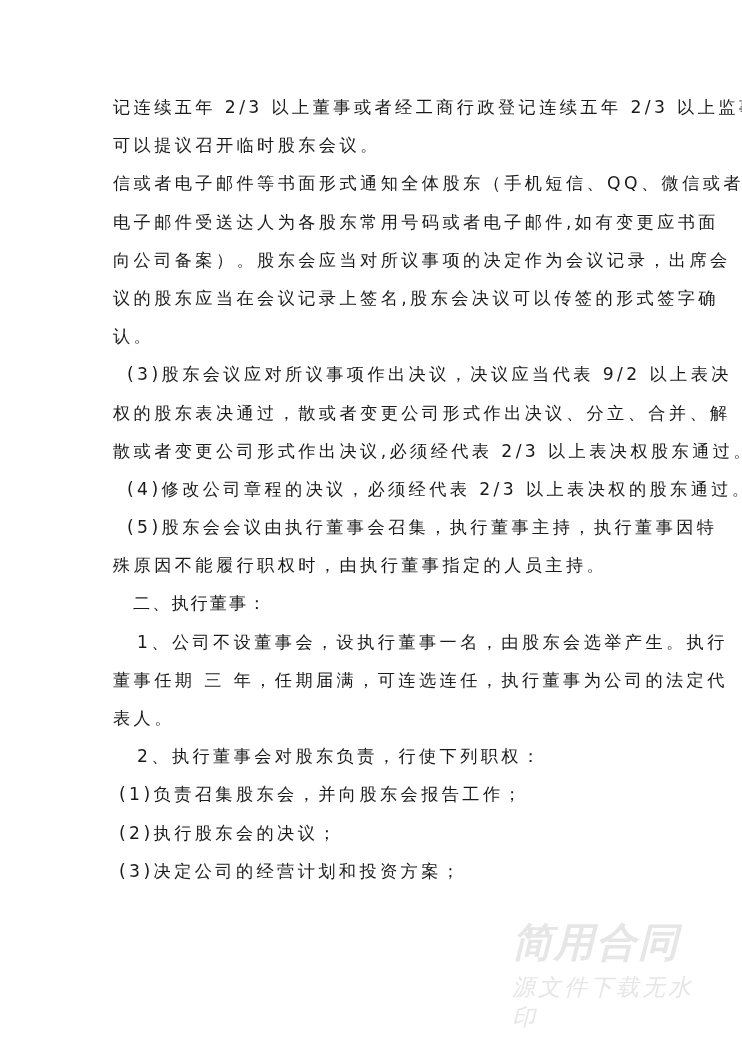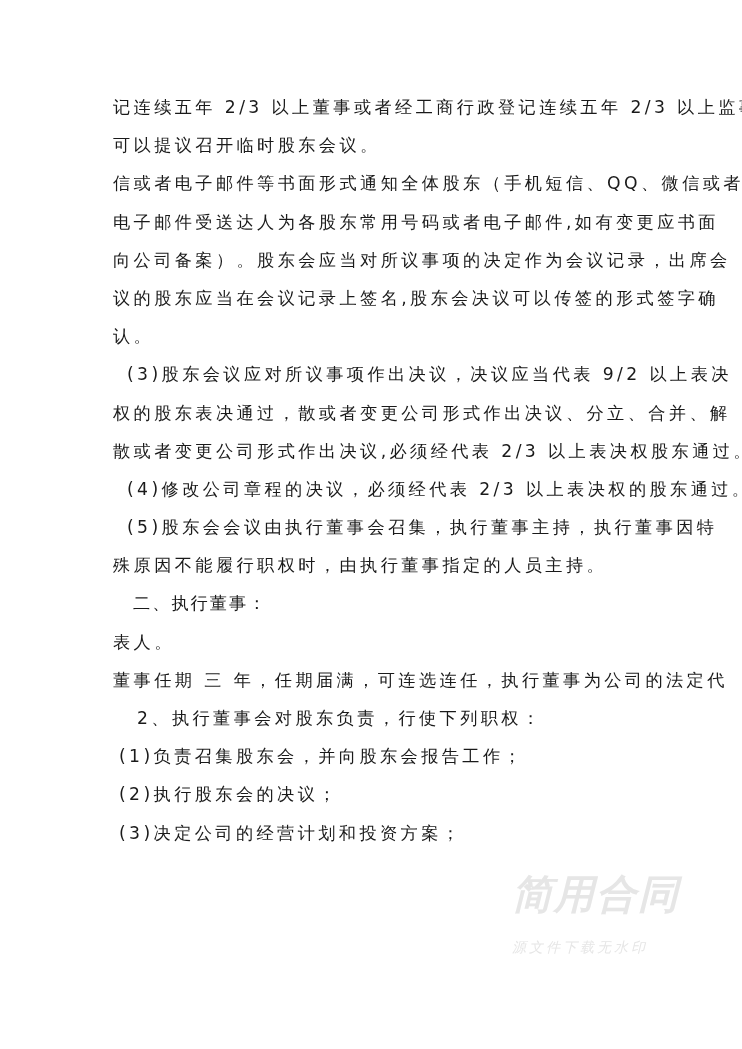--- a/index.html
+++ b/index.html
@@ -10,46 +10,47 @@
   .page { position: absolute; left: 113px; top: 88px; width: 520px; }
   .line {
     height: 38.2px; line-height: 38.2px; font-size: 17.2px; white-space: nowrap;
     letter-spacing: 3.4px; overflow: visible;
   }
   .line.indent { padding-left: 14px; }
   .line.indent2 { padding-left: 24px; }
   .line.heading { font-weight: normal; padding-left: 20px; letter-spacing: 2px; }
   .line.item { padding-left: 6px; }
   .watermark {
-    position: absolute; left: 512px; top: 870px; width: 200px; color: #e6e6e6;
+    position: absolute; left: 512px; top: 918px; width: 200px; color: #e6e6e6;
     font-family: "DejaVu Sans", sans-serif; font-style: italic; pointer-events: none;
   }
   .wm-big { font-size: 40px; font-weight: bold; letter-spacing: 2px; line-height: 48px; }
-  .wm-small { font-size: 14px; font-weight: normal; letter-spacing: 3px; line-height: 30px; margin-top: 14px; }
+  .wm-small { font-size: 23px; font-weight: normal; letter-spacing: 3px; line-height: 30px; margin-top: 6px; }
 </style>
 </head>
 <body>
 
 <div class="page">
   <div class="line">记连续五年 2/3 以上董事或者经工商行政登记连续五年 2/3 以上监事</div>
   <div class="line">可以提议召开临时股东会议。</div>
   <div class="line">信或者电子邮件等书面形式通知全体股东（手机短信、QQ、微信或者</div>
   <div class="line">电子邮件受送达人为各股东常用号码或者电子邮件,如有变更应书面</div>
   <div class="line">向公司备案）。股东会应当对所议事项的决定作为会议记录，出席会</div>
   <div class="line">议的股东应当在会议记录上签名,股东会决议可以传签的形式签字确</div>
   <div class="line">认。</div>
   <div class="line indent">(3)股东会议应对所议事项作出决议，决议应当代表 9/2 以上表决</div>
   <div class="line">权的股东表决通过，散或者变更公司形式作出决议、分立、合并、解</div>
   <div class="line">散或者变更公司形式作出决议,必须经代表 2/3 以上表决权股东通过。</div>
   <div class="line indent">(4)修改公司章程的决议，必须经代表 2/3 以上表决权的股东通过。</div>
   <div class="line indent">(5)股东会会议由执行董事会召集，执行董事主持，执行董事因特</div>
   <div class="line">殊原因不能履行职权时，由执行董事指定的人员主持。</div>
   <div class="line heading">二、执行董事：</div>
+  <div class="line indent2">1、公司不设董事会，设执行董事一名，由股东会选举产生。执行</div>
+  <div class="line">董事任期  三  年，任期届满，可连选连任，执行董事为公司的法定代</div>
   <div class="line">表人。</div>
-  <div class="line">董事任期  三  年，任期届满，可连选连任，执行董事为公司的法定代</div>
   <div class="line indent2">2、执行董事会对股东负责，行使下列职权：</div>
   <div class="line item">(1)负责召集股东会，并向股东会报告工作；</div>
   <div class="line item">(2)执行股东会的决议；</div>
   <div class="line item">(3)决定公司的经营计划和投资方案；</div>
 </div>
 
 <div class="watermark">
   <div class="wm-big">简用合同</div>
   <div class="wm-small">源文件下载无水印</div>
 </div>

